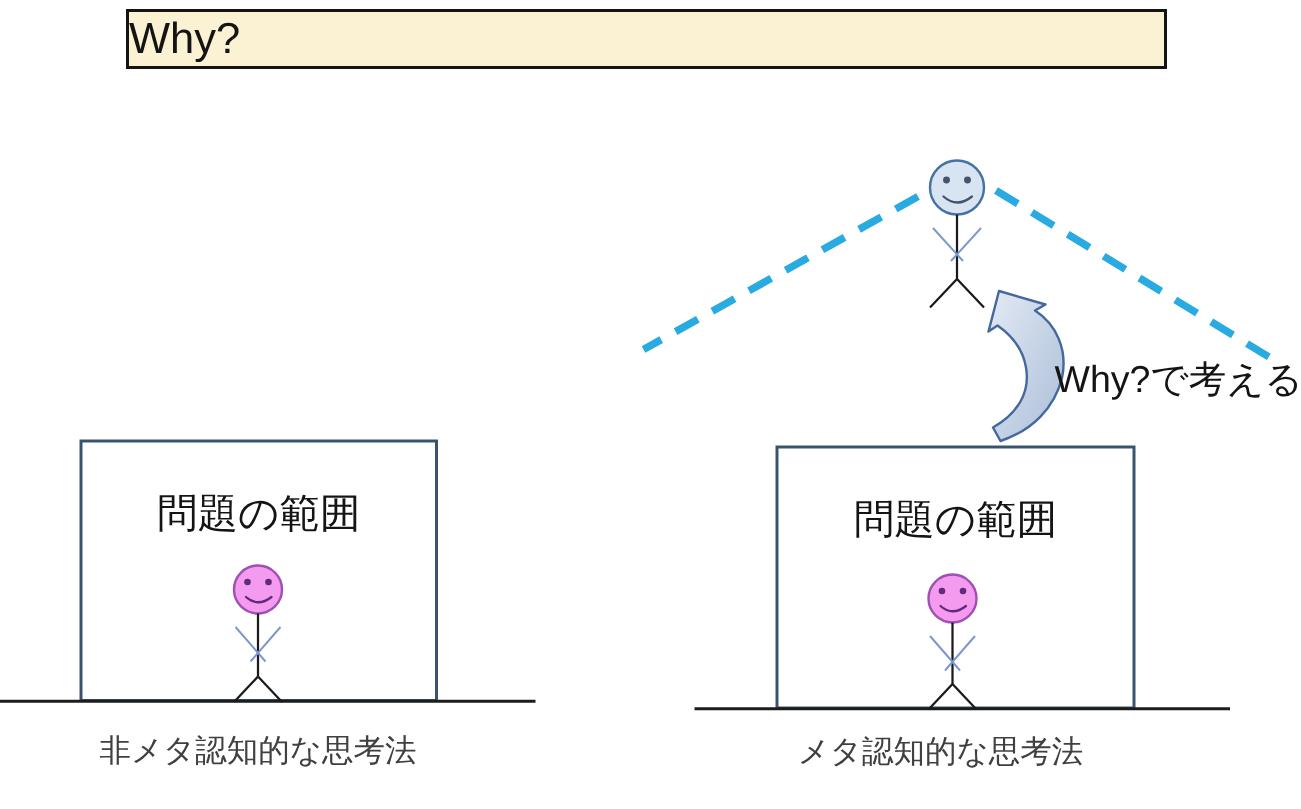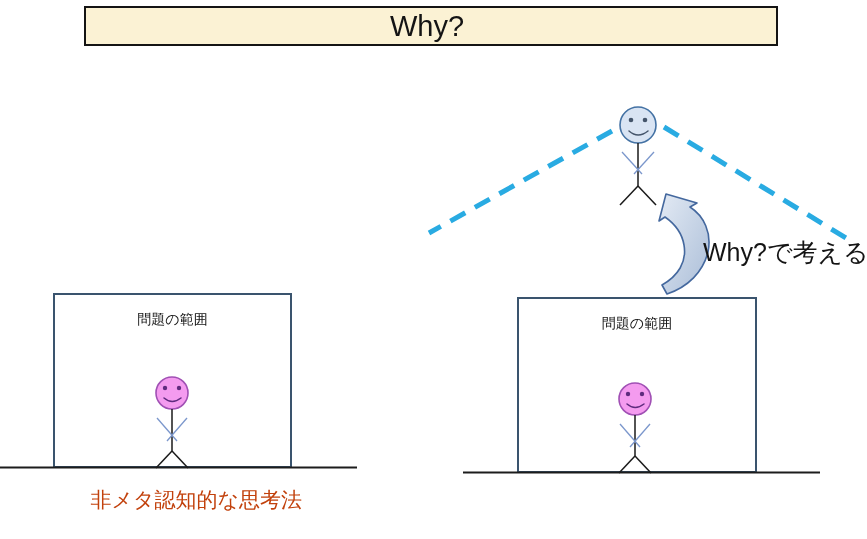--- a/index.html
+++ b/index.html
@@ -5,38 +5,38 @@
   html,body{margin:0;padding:0;background:#ffffff;}
   .stage{
     position:relative;width:867px;height:539px;background:#ffffff;overflow:hidden;
     font-family:"Liberation Sans","DejaVu Sans",sans-serif;color:#141414;
   }
   .stage svg{position:absolute;left:0;top:0;z-index:2;pointer-events:none;}
 
   .title-box{
     position:absolute;left:84px;top:6px;width:694px;height:40px;z-index:3;
     background:#fbf2d4;border:2px solid #141414;box-sizing:border-box;
-    display:flex;align-items:center;justify-content:center;white-space:nowrap;
+    display:flex;align-items:center;white-space:nowrap;
   }
   .t-latin{font-size:29px;line-height:1;margin-right:8px;}
   .t-rest{font-size:24px;line-height:1;}
 
   .pbox{
     position:absolute;z-index:1;background:transparent;
     border:2px solid #3a546e;box-sizing:border-box;
   }
   .pbox.left{left:53px;top:293px;width:239px;height:175px;}
   .pbox.right{left:517px;top:297px;width:240px;height:176px;}
   .pbox-label{
-    margin-top:16px;text-align:center;font-size:14px;color:#141414;white-space:nowrap;
+    margin-top:29px;text-align:center;font-size:27px;color:#141414;white-space:nowrap;
   }
 
   .caption{
-    position:absolute;z-index:3;font-size:21px;color:#c2410c;
-    text-align:right;white-space:nowrap;
+    position:absolute;z-index:3;font-size:21px;color:#404040;
+    text-align:center;white-space:nowrap;
   }
   .caption.left{left:42px;top:486px;width:260px;}
   .caption.right{left:497px;top:487px;width:260px;}
 
   .arrow-label{
     position:absolute;z-index:3;left:703px;top:236px;
     font-size:25px;color:#141414;white-space:nowrap;
   }
 </style>
 </head>
@@ -113,16 +113,17 @@
   </div>
 
   <div class="pbox left">
     <div class="pbox-label">問題の範囲</div>
   </div>
   <div class="pbox right">
     <div class="pbox-label">問題の範囲</div>
   </div>
 
   <div class="caption left">非メタ認知的な思考法</div>
+  <div class="caption right">メタ認知的な思考法</div>
 
   <div class="arrow-label">Why?で考える</div>
 
 </div>
 
 </body></html>

